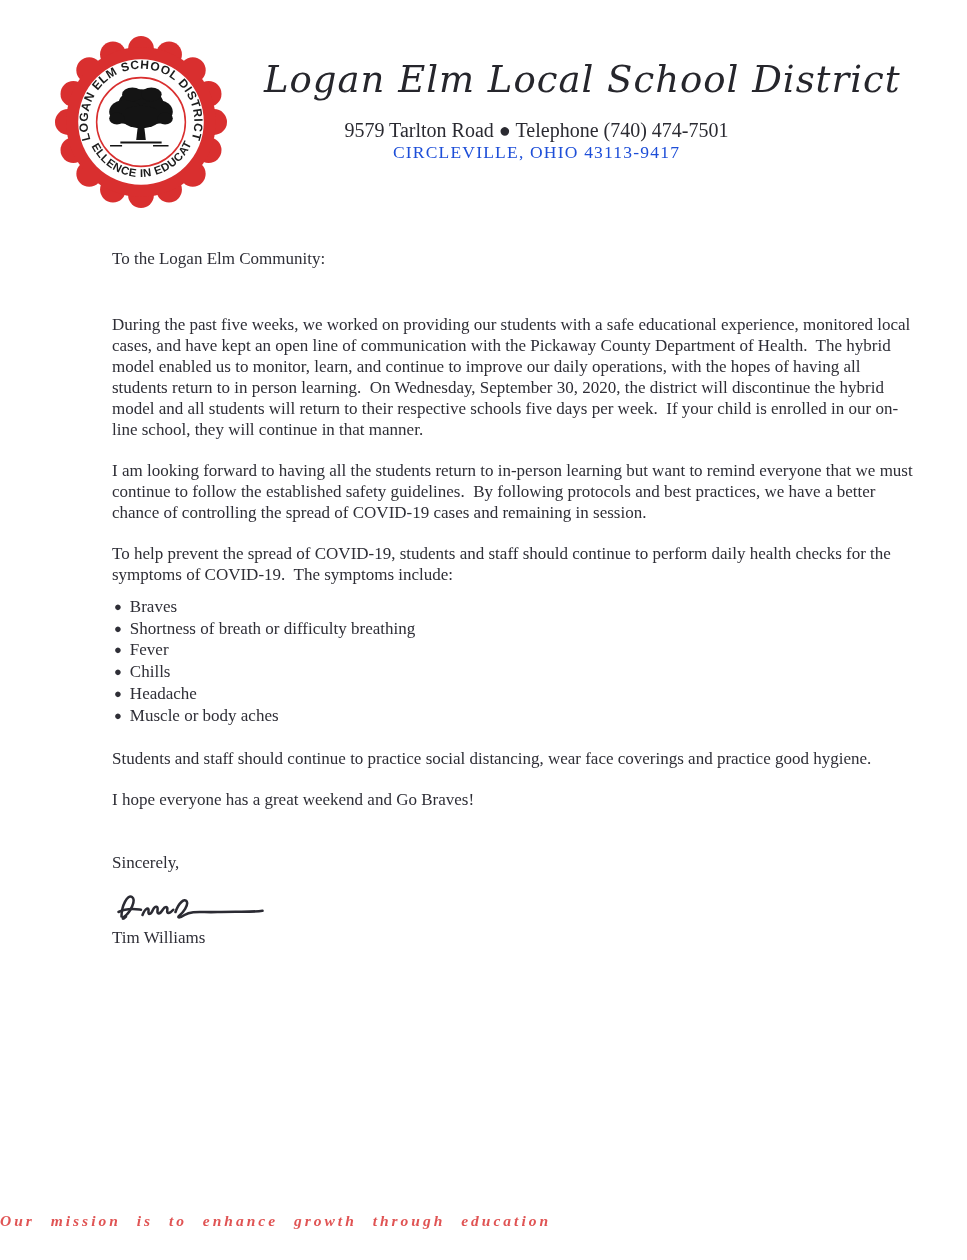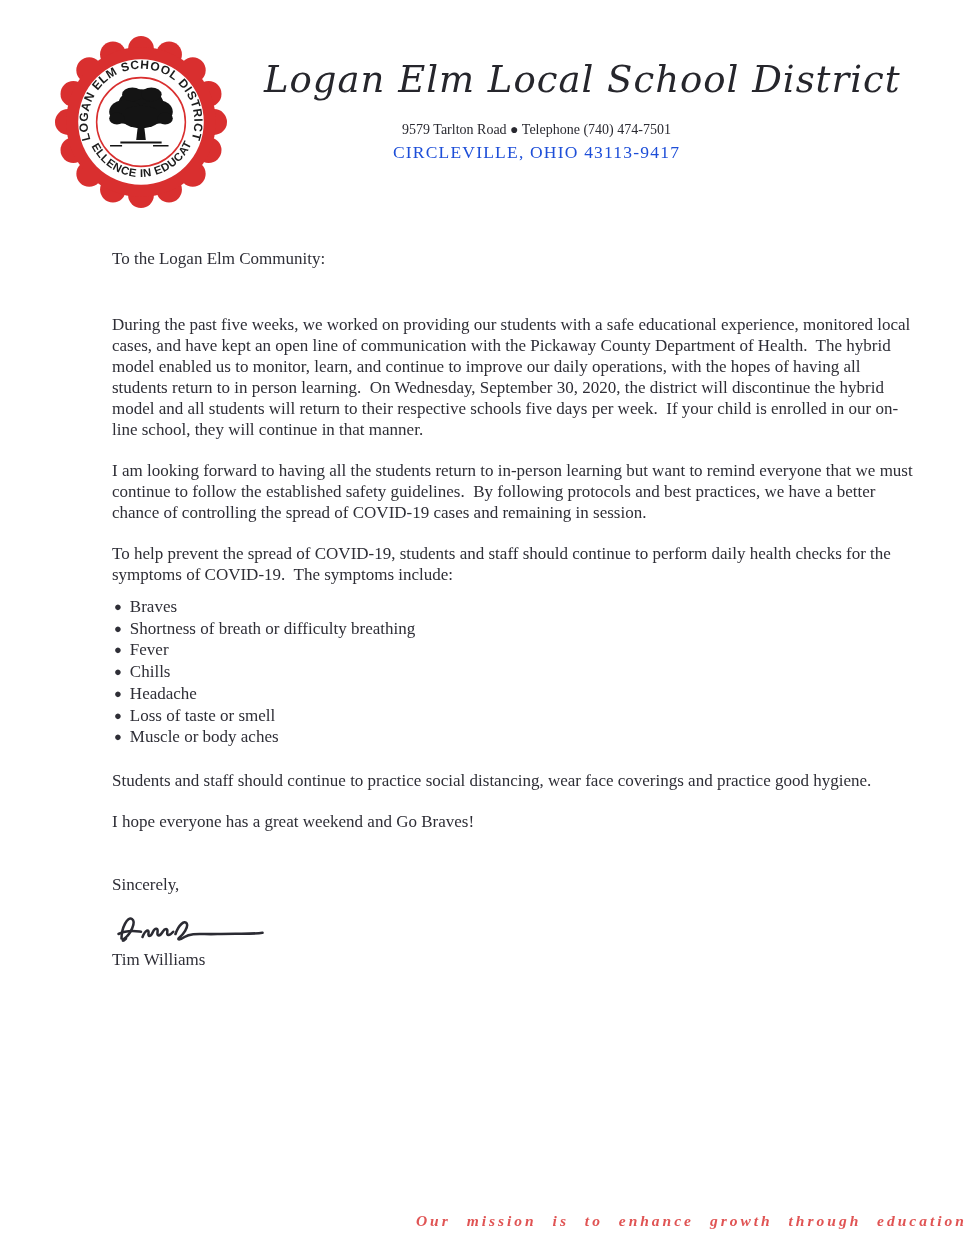--- a/index.html
+++ b/index.html
@@ -29,21 +29,21 @@
   }
   .district-name {
     font-family: "DejaVu Serif", serif;
     font-style: italic;
     font-size: 37px;
     letter-spacing: 1px;
     color: #26262c;
     white-space: nowrap;
   }
   .addr-block { margin-top: 18px; line-height: 22px; }
-  .addr1 { font-size: 14px; color: #2a2a31; }
+  .addr1 { font-size: 20px; color: #2a2a31; }
   .addr2 { font-size: 17.5px; letter-spacing: 1.2px; color: #1d4ed8; }
 
   
   .letter-body {
     margin: 10px 52px 0 112px;
     font-size: 17px;
     line-height: 21px;
     color: #2e2e36;
   }
   .letter-body p { white-space: pre-wrap; }
@@ -59,23 +59,23 @@
   .signature {
     display: block;
     margin: 18px 0 0 0;
     width: 205px; height: 36px;
   }
   .signer { line-height: 22px; }
 
   
   .page-footer {
     position: absolute;
-    left: 16px; right: 0;
+    left: 0; right: 0;
     bottom: 30px;
-    text-align: right;
+    text-align: left;
   }
   .mission {
     font-family: "Liberation Serif", serif;
     font-style: italic;
     font-weight: bold;
     font-size: 15.5px;
     letter-spacing: 3px;
     word-spacing: 9px;
     color: #e05454;
   }
@@ -157,21 +157,20 @@
     <p class="para">During the past five weeks, we worked on providing our students with a safe educational experience, monitored local cases, and have kept an open line of communication with the Pickaway County Department of Health.  The hybrid model enabled us to monitor, learn, and continue to improve our daily operations, with the hopes of having all students return to in person learning.  On Wednesday, September 30, 2020, the district will discontinue the hybrid model and all students will return to their respective schools five days per week.  If your child is enrolled in our on-line school, they will continue in that manner.</p>
     <p class="para">I am looking forward to having all the students return to in-person learning but want to remind everyone that we must continue to follow the established safety guidelines.  By following protocols and best practices, we have a better chance of controlling the spread of COVID-19 cases and remaining in session.</p>
     <p class="para">To help prevent the spread of COVID-19, students and staff should continue to perform daily health checks for the symptoms of COVID-19.  The symptoms include:</p>
 
     <ul class="symptoms">
       <li><span class="blt">●</span><span>Braves</span></li>
       <li><span class="blt">●</span><span>Shortness of breath or difficulty breathing</span></li>
       <li><span class="blt">●</span><span>Fever</span></li>
       <li><span class="blt">●</span><span>Chills</span></li>
       <li><span class="blt">●</span><span>Headache</span></li>
-      <li><span class="blt">●</span><span>Loss of taste or smell</span></li>
       <li><span class="blt">●</span><span>Muscle or body aches</span></li>
     </ul>
 
     <p class="para">Students and staff should continue to practice social distancing, wear face coverings and practice good hygiene.</p>
     <p class="para">I hope everyone has a great weekend and Go Braves!</p>
 
     <p class="closing">Sincerely,</p>
 
     <svg class="signature" viewBox="0 0 130 24" aria-hidden="true">
       <g fill="none" stroke="#2b2b33" stroke-width="1.7" stroke-linecap="round" stroke-linejoin="round">

